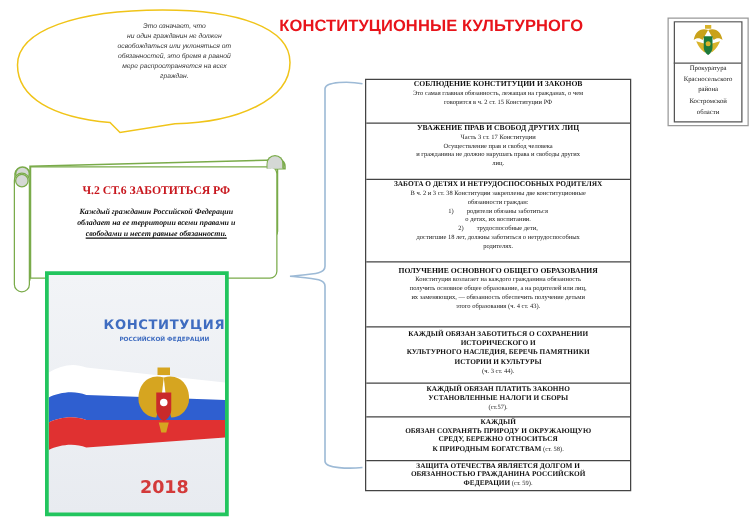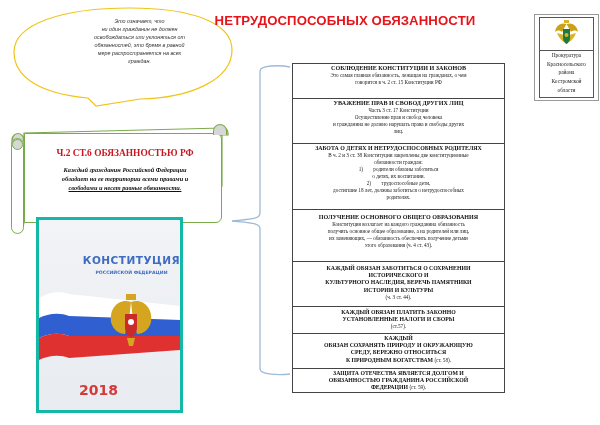--- a/index.html
+++ b/index.html
@@ -48,39 +48,39 @@
     .scroll-body {
       left: 38px; top: 165px; width: 174px;
       font-family: "Liberation Serif", serif; font-weight: bold; font-style: italic;
       font-size: 6.3px; line-height: 9px; text-align: center; color: #111;
     }
     .scroll-body .u { text-decoration: underline; }
 
     
     .book {
       left: 36px; top: 217px; width: 147px; height: 196px;
-      background: #14b8a6; padding: 3px; box-sizing: border-box;
+      background: #22c55e; padding: 3px; box-sizing: border-box;
     }
     .book-inner {
       position: relative; width: 100%; height: 100%;
       background: linear-gradient(180deg, #f2f4f7 0%, #e8ebf0 100%);
       overflow: hidden;
     }
     .book-title {
       position: absolute; left: 40px; top: 34px; width: 105px; text-align: center;
       font-family: "DejaVu Sans", sans-serif; font-weight: bold;
       font-size: 10.5px; color: #3f6cc0; letter-spacing: 0.5px;
     }
     .book-subtitle {
       position: absolute; left: 40px; top: 50px; width: 105px; text-align: center;
       font-family: "DejaVu Sans", sans-serif; font-weight: bold;
       font-size: 4.6px; color: #3f6cc0;
     }
     .book-year {
-      position: absolute; left: 40px; top: 162px; width: 105px; 
+      position: absolute; left: 40px; top: 162px; width: 105px; text-align: center;
       font-family: "DejaVu Sans", sans-serif; font-weight: bold;
       font-size: 14px; color: #d33a3a;
     }
     #flag-svg { position: absolute; left: 0; top: 60px; width: 141px; height: 100px; }
 
     
     #brace-svg { left: 230px; top: 55px; width: 62px; height: 340px; }
 
     
     .duties {
@@ -107,21 +107,21 @@
 <div class="abs bubble-text">
   <div>Это означает, что</div>
   <div>ни один гражданин не должен</div>
   <div>освобождаться или уклоняться от</div>
   <div>обязанностей, это бремя в равной</div>
   <div>мере распространяется на всех</div>
   <div>граждан.</div>
 </div>
 
 <div class="abs title">
-  <div>НЕТРУДОСПОСОБНЫХ ОБЯЗАННОСТИ</div>
+  <div>КОНСТИТУЦИОННЫЕ КУЛЬТУРНОГО</div>
 </div>
 
 <div class="abs pros-outer"></div>
 <div class="abs pros-inner"></div>
 <svg class="abs pros-emblem" viewBox="0 0 53 30">
   <rect x="0" y="0" width="53" height="30" fill="#ffffff"></rect>
 
   <path d="M26.5 6 C 20 4, 16 8, 15 14 C 17 12, 20 12, 22 14 Z" fill="#c9a21a"></path>
   <path d="M26.5 6 C 33 4, 37 8, 38 14 C 36 12, 33 12, 31 14 Z" fill="#c9a21a"></path>
   <path d="M17 15 C 19 20, 22 23, 24 24 L 24 17 Z" fill="#d9b32a"></path>
@@ -153,21 +153,21 @@
   <line x1="214" y1="10" x2="222" y2="10" stroke="#7aab4a" stroke-width="1.2"></line>
 
   <path d="M 24 92 L 24 90 L 228 86" fill="none" stroke="none"></path>
 </svg>
 <div class="abs" style="left:24px;top:133px;width:198px;height:90px;border:1.2px solid #7aab4a;border-radius:0 6px 6px 0;background:#fff;box-sizing:border-box;"></div>
 <div class="abs" style="left:11px;top:138px;width:13px;height:96px;border:1.2px solid #7aab4a;border-radius:7px;background:#fff;box-sizing:border-box;"></div>
 <div class="abs" style="left:12px;top:139px;width:11px;height:11px;border-radius:50%;background:#d5d8d5;border:1px solid #7aab4a;box-sizing:border-box;"></div>
 <div class="abs" style="left:213px;top:124px;width:14px;height:11px;border-radius:7px 7px 0 0;background:#d5d8d5;border:1.2px solid #7aab4a;border-bottom:none;box-sizing:border-box;"></div>
 <div class="abs" style="left:221px;top:129px;width:6px;height:6px;border-right:1.2px solid #7aab4a;box-sizing:border-box;"></div>
 
-<div class="abs scroll-heading">Ч.2 СТ.6 ОБЯЗАННОСТЬЮ РФ</div>
+<div class="abs scroll-heading">Ч.2 СТ.6 ЗАБОТИТЬСЯ РФ</div>
 <div class="abs scroll-body">
   <div>Каждый гражданин Российской Федерации</div>
   <div>обладает на ее территории всеми правами и</div>
   <div class="u">свободами и несет равные обязанности.</div>
 </div>
 
 <div class="abs book">
   <div class="book-inner">
     <div class="book-title">КОНСТИТУЦИЯ</div>
     <div class="book-subtitle">РОССИЙСКОЙ ФЕДЕРАЦИИ</div>

